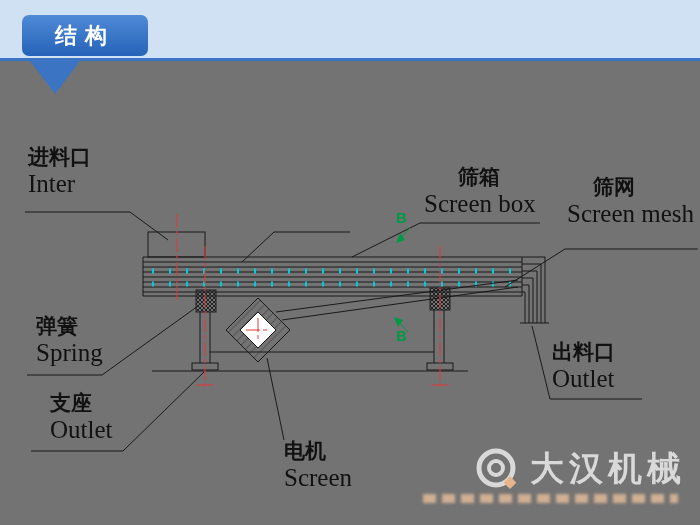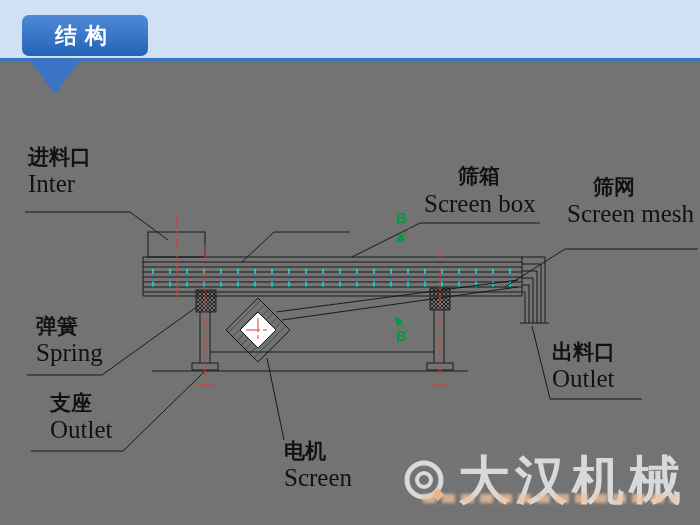--- a/index.html
+++ b/index.html
@@ -14,25 +14,25 @@
                color:#ffffff;font-size:22px;font-weight:bold;letter-spacing:8px;
                font-family:"Liberation Sans","DejaVu Sans",sans-serif;}
   .accent-arrow{position:absolute;left:30px;top:61px;width:0;height:0;
                 border-left:25px solid transparent;border-right:25px solid transparent;
                 border-top:33px solid #3a74c2;}
   
   .diagram-svg{position:absolute;left:0;top:0;}
   .lbl{position:absolute;color:#111;line-height:1.12;}
   .lbl .zh{font-size:21px;font-weight:bold;}
   .lbl .en{font-size:25px;}
-  .zh-indent-lg{padding-left:34px;font-family:Liberation Mono, monospace;}
+  .zh-indent-lg{padding-left:34px;}
   .zh-indent-sm{padding-left:26px;}
   
   .watermark{position:absolute;right:14px;top:446px;display:flex;align-items:center;gap:10px;}
-  .watermark .brand{font-size:52px;font-weight:bold;color:#d9d9d9;letter-spacing:5px;
+  .watermark .brand{font-size:34px;font-weight:bold;color:#d9d9d9;letter-spacing:5px;
                     font-family:"Liberation Sans","DejaVu Sans",sans-serif;}
   .wm-sub{position:absolute;right:22px;top:494px;width:255px;height:9px;opacity:.75;
           background:repeating-linear-gradient(90deg,#f0c49e 0 13px,rgba(240,196,158,0) 13px 19px);
           filter:blur(1.5px);}
 </style>
 </head>
 <body>
 
 <div class="page">
 

